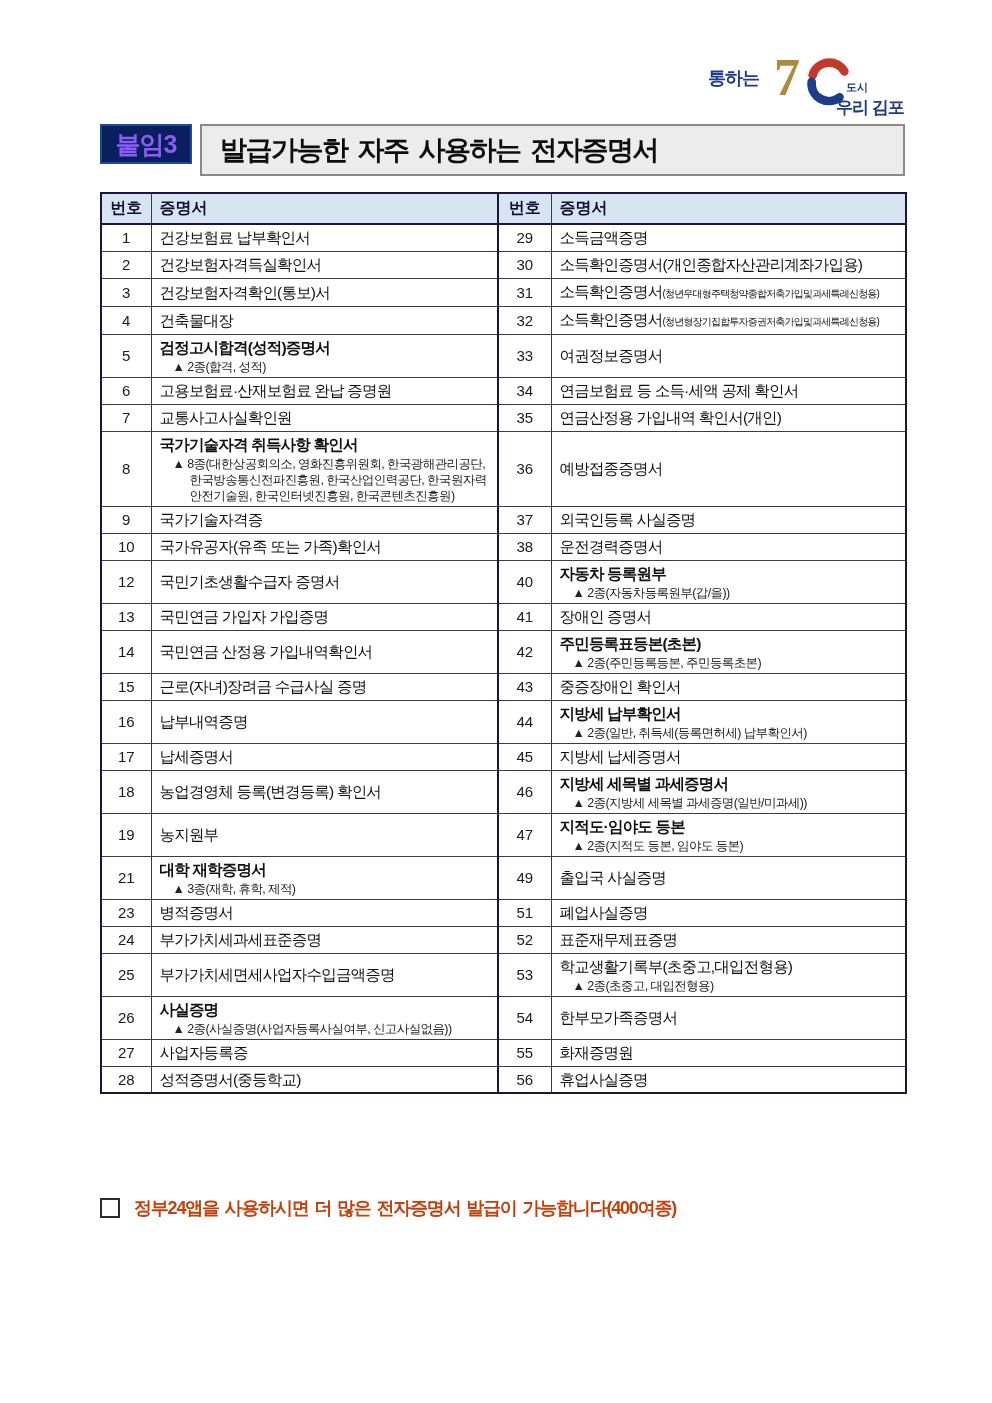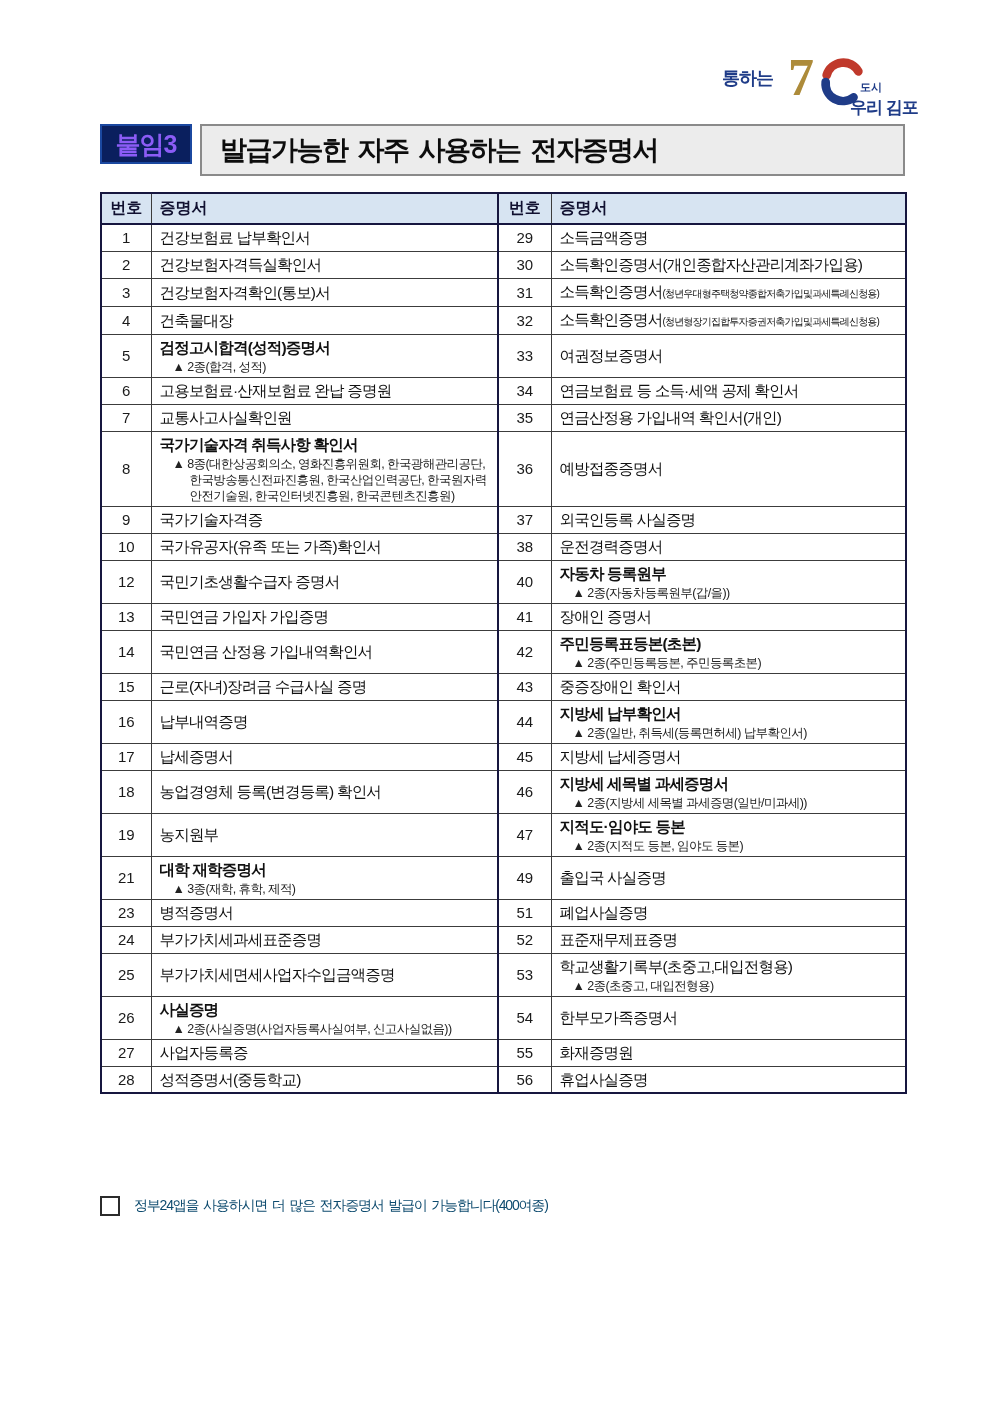--- a/index.html
+++ b/index.html
@@ -1,20 +1,20 @@
 <!DOCTYPE html>
 <html><head>
 <meta charset="utf-8">
 <style>
   html,body{margin:0;padding:0;background:#fff;}
   .page{position:relative;width:992px;height:1403px;background:#ffffff;overflow:hidden;
         font-family:"Liberation Sans","DejaVu Sans",sans-serif;color:#111;}
 
   
-  .logo{position:absolute;top:58px;right:60px;width:210px;height:70px;margin-left:40px;}
+  .logo{position:absolute;top:58px;right:74px;width:210px;height:70px;margin-left:40px;}
   .logo .tagline{position:absolute;left:0;top:8px;font-size:18px;font-weight:bold;color:#1f3c88;letter-spacing:-1px;}
   .logo .seven{position:absolute;left:66px;top:-6px;font-size:52px;font-weight:bold;color:#ad8b3a;
                font-family:"Liberation Serif","DejaVu Serif",serif;line-height:1;}
   .logo .swoosh{position:absolute;left:96px;top:-2px;}
   .logo .city{position:absolute;left:138px;top:22px;font-size:11px;color:#1f3c88;font-weight:bold;}
   .logo .brand{position:absolute;left:128px;top:38px;font-size:17px;font-weight:bold;color:#1f3c88;letter-spacing:-1px;white-space:nowrap;}
 
   
   .header-band{position:absolute;top:124px;left:100px;width:805px;display:flex;align-items:stretch;}
   .badge{width:92px;min-width:92px;background:#0a1f5e;border:2px solid #1b48a0;color:#8b5cf6;
@@ -37,21 +37,21 @@
   td.r-no{border-left:2px solid #16163f;}
   .cert .title{font-size:15.5px;line-height:21px;color:#111;letter-spacing:-0.8px;}
   .cert .title.b{font-weight:bold;}
   .cert .small{font-size:10px;letter-spacing:-0.8px;font-weight:normal;}
   .cert .note{font-size:12.5px;line-height:16px;color:#222;letter-spacing:-0.6px;
               padding-left:30px;text-indent:-17px;margin-top:1px;}
 
   
   .footer{position:absolute;top:1196px;left:100px;width:805px;display:flex;align-items:center;}
   .footer .sq{display:inline-block;width:16px;height:16px;border:2px solid #2b2b2b;margin-right:14px;flex:none;}
-  .footer .txt{font-size:14px;font-weight:normal;color:#0c4a6e;letter-spacing:-1.2px;word-spacing:2px;}
+  .footer .txt{font-size:18px;font-weight:bold;color:#c2410c;letter-spacing:-1.2px;word-spacing:2px;}
 </style>
 </head>
 <body>
 
 <div class="page">
 
   <div class="logo">
     <span class="tagline">통하는</span>
     <span class="seven">7</span>
     <span class="swoosh">

